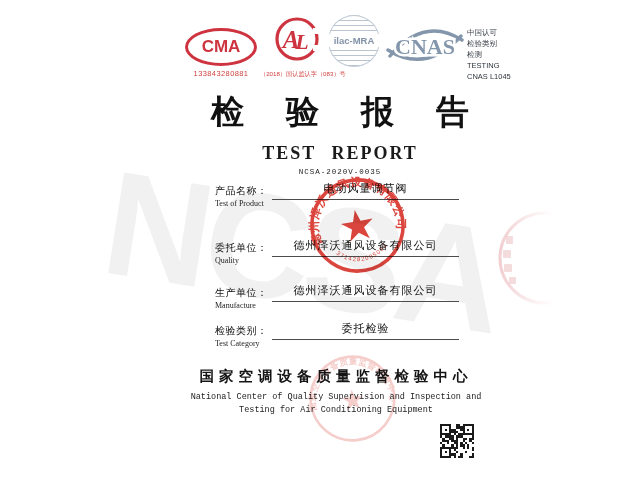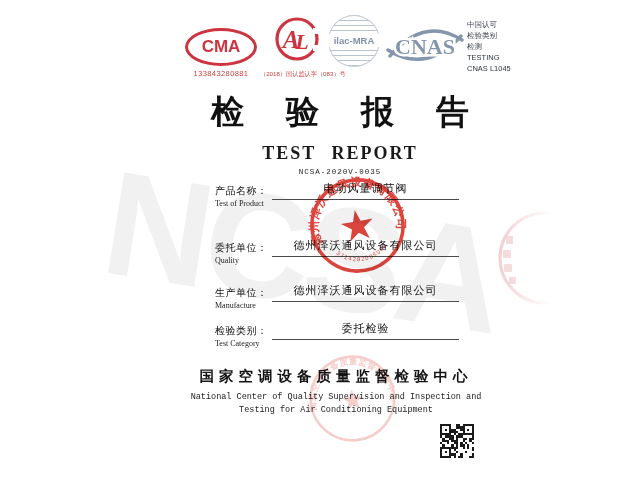--- a/index.html
+++ b/index.html
@@ -34,21 +34,21 @@
     background:repeating-linear-gradient(180deg,#b9c4cf 0 1.2px,rgba(255,255,255,0) 1.2px 5px);
     box-shadow:inset 0 0 0 1px #c2ccd6;
   }
   .ilac-band{
     position:absolute;left:-4px;top:19px;width:60px;height:13px;background:#fff;
     display:flex;align-items:center;justify-content:center;
     font-family:"Liberation Sans", sans-serif;font-weight:bold;font-size:9.5px;color:#8292a8;
   }
   .cnas{position:absolute;left:384px;top:26px;width:82px;height:40px;}
   .cnas-right{
-    position:absolute;left:467px;top:19px;width:60px;z-index:2;
+    position:absolute;left:467px;top:27px;width:60px;z-index:2;
     font-family:"Liberation Sans", sans-serif;color:#353b43;
   }
   .cnas-right div{font-size:7.5px;line-height:11px;}
   .cnas-right .en{font-weight:normal;color:#2e353d;}
   
   .title-block{position:absolute;left:60px;top:90px;width:560px;text-align:center;z-index:2;}
   .title-cn{
     font-size:33px;font-weight:bold;letter-spacing:42px;padding-left:42px;
     font-family:"Liberation Serif", serif;color:#111;
   }

